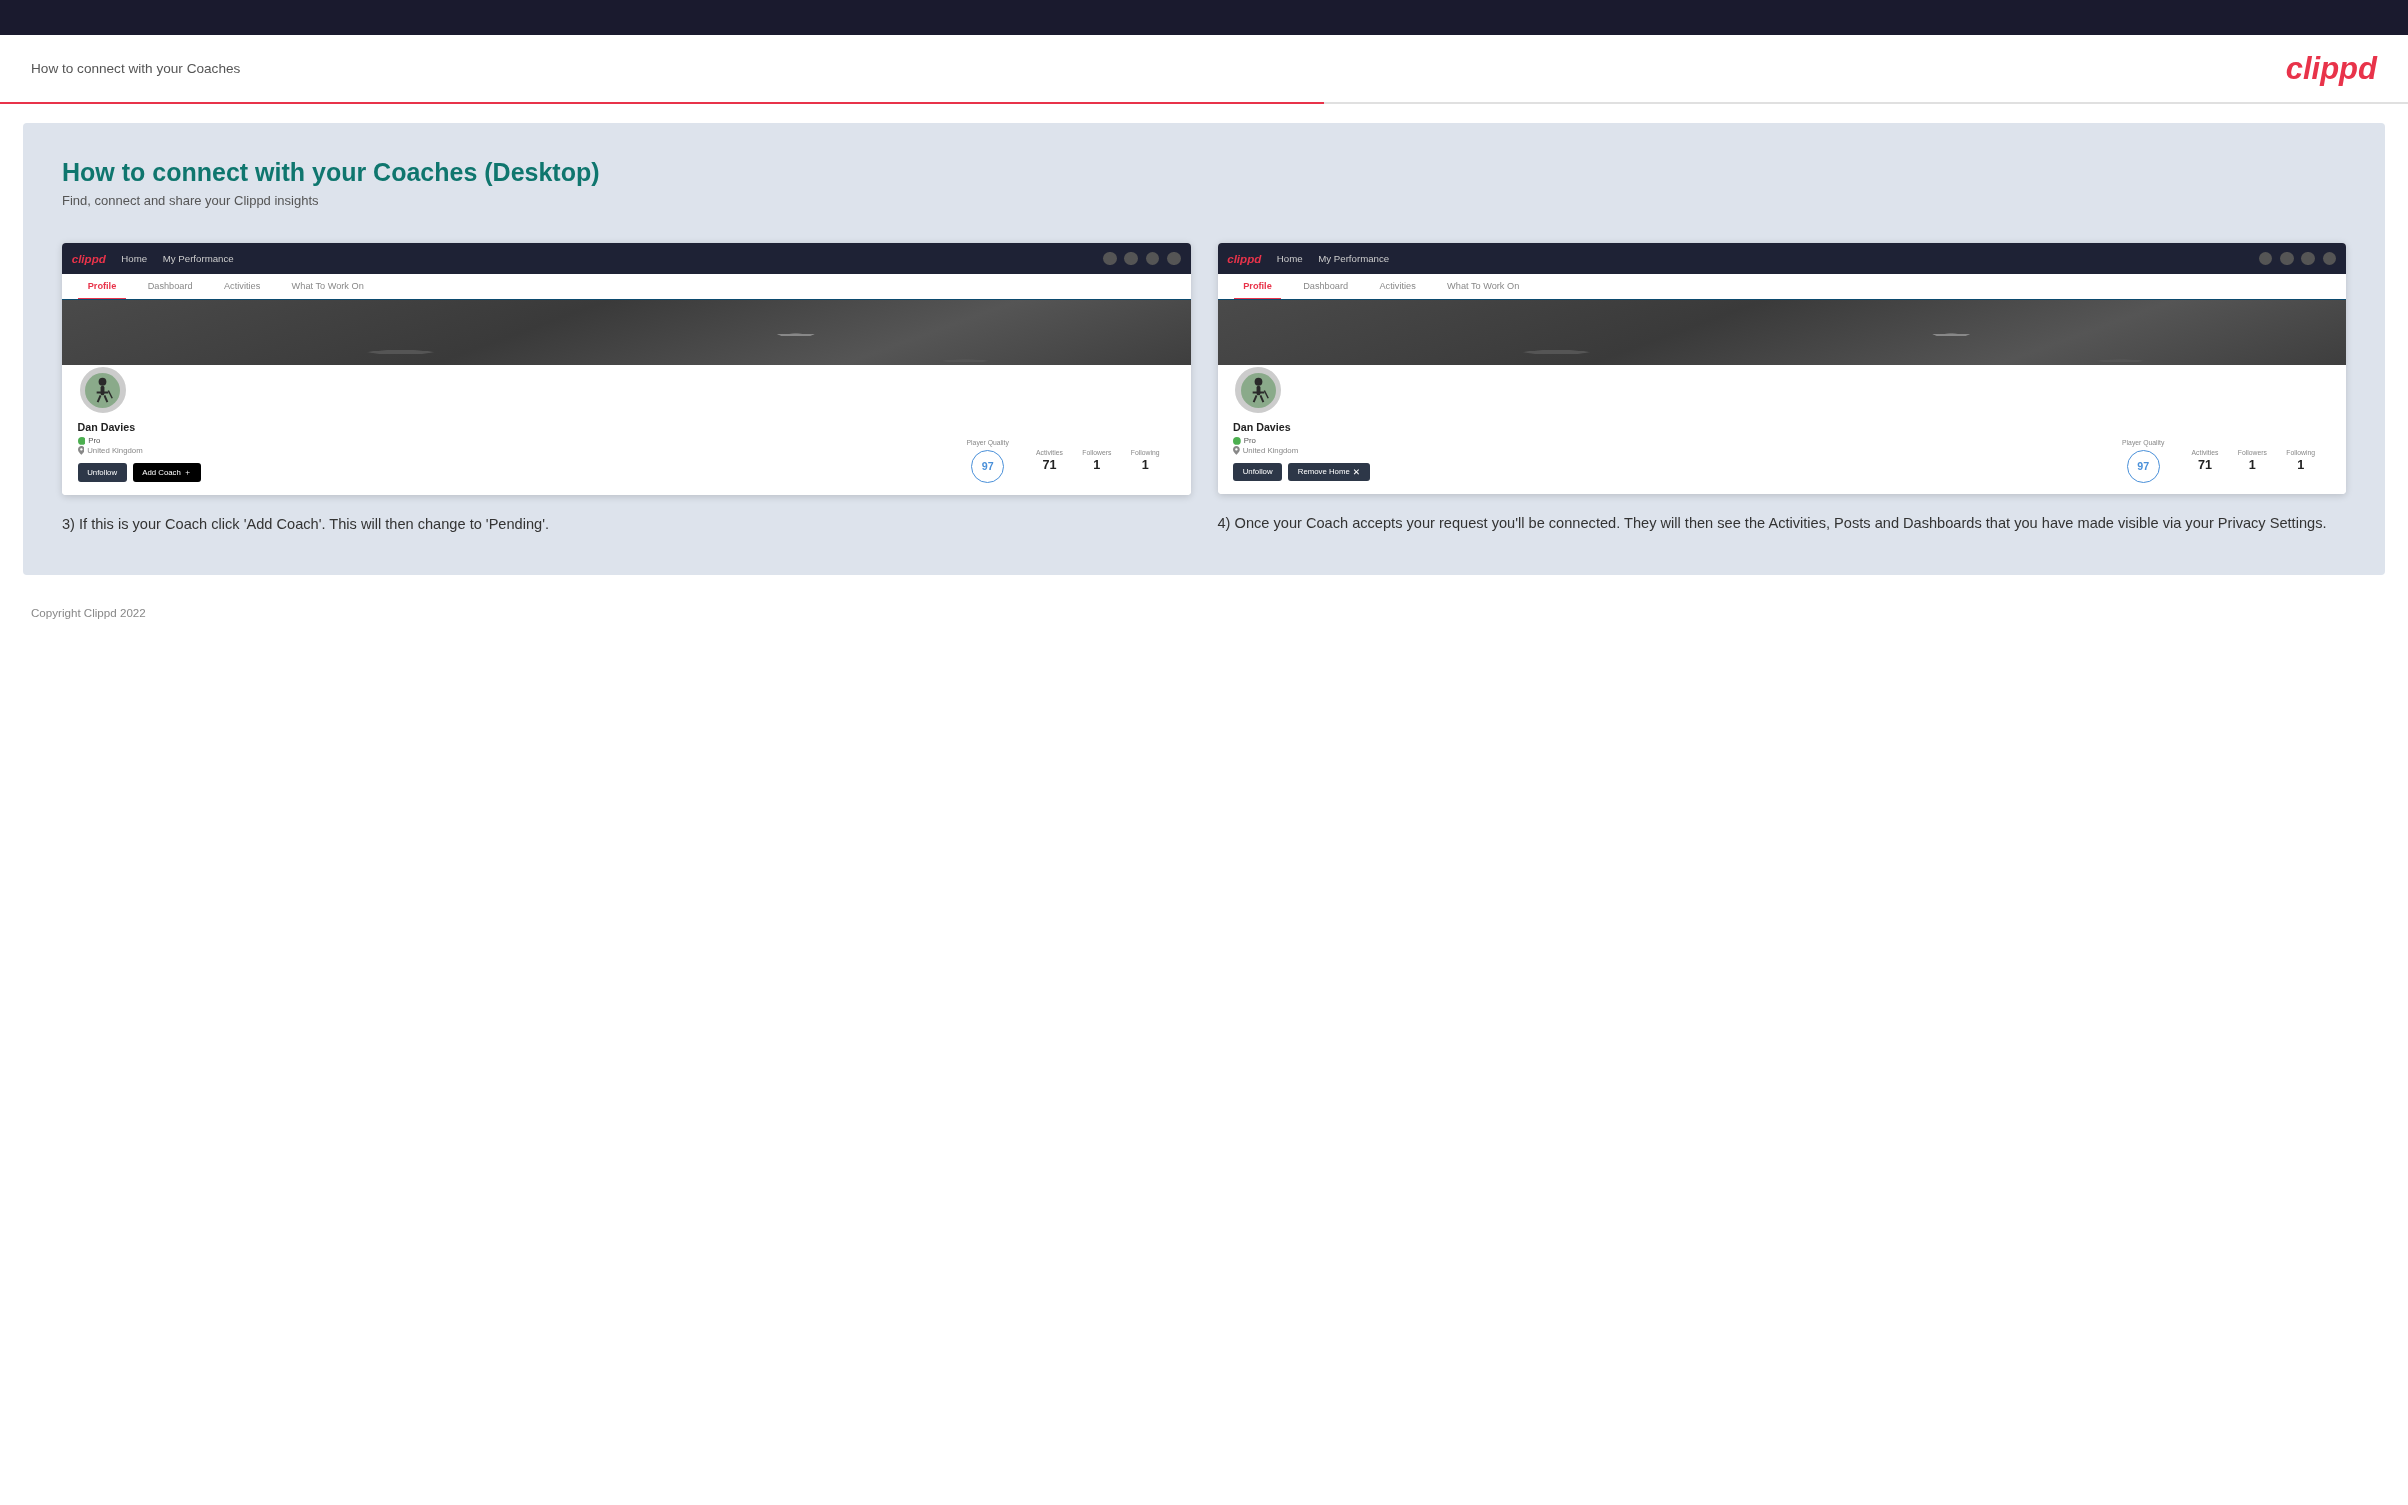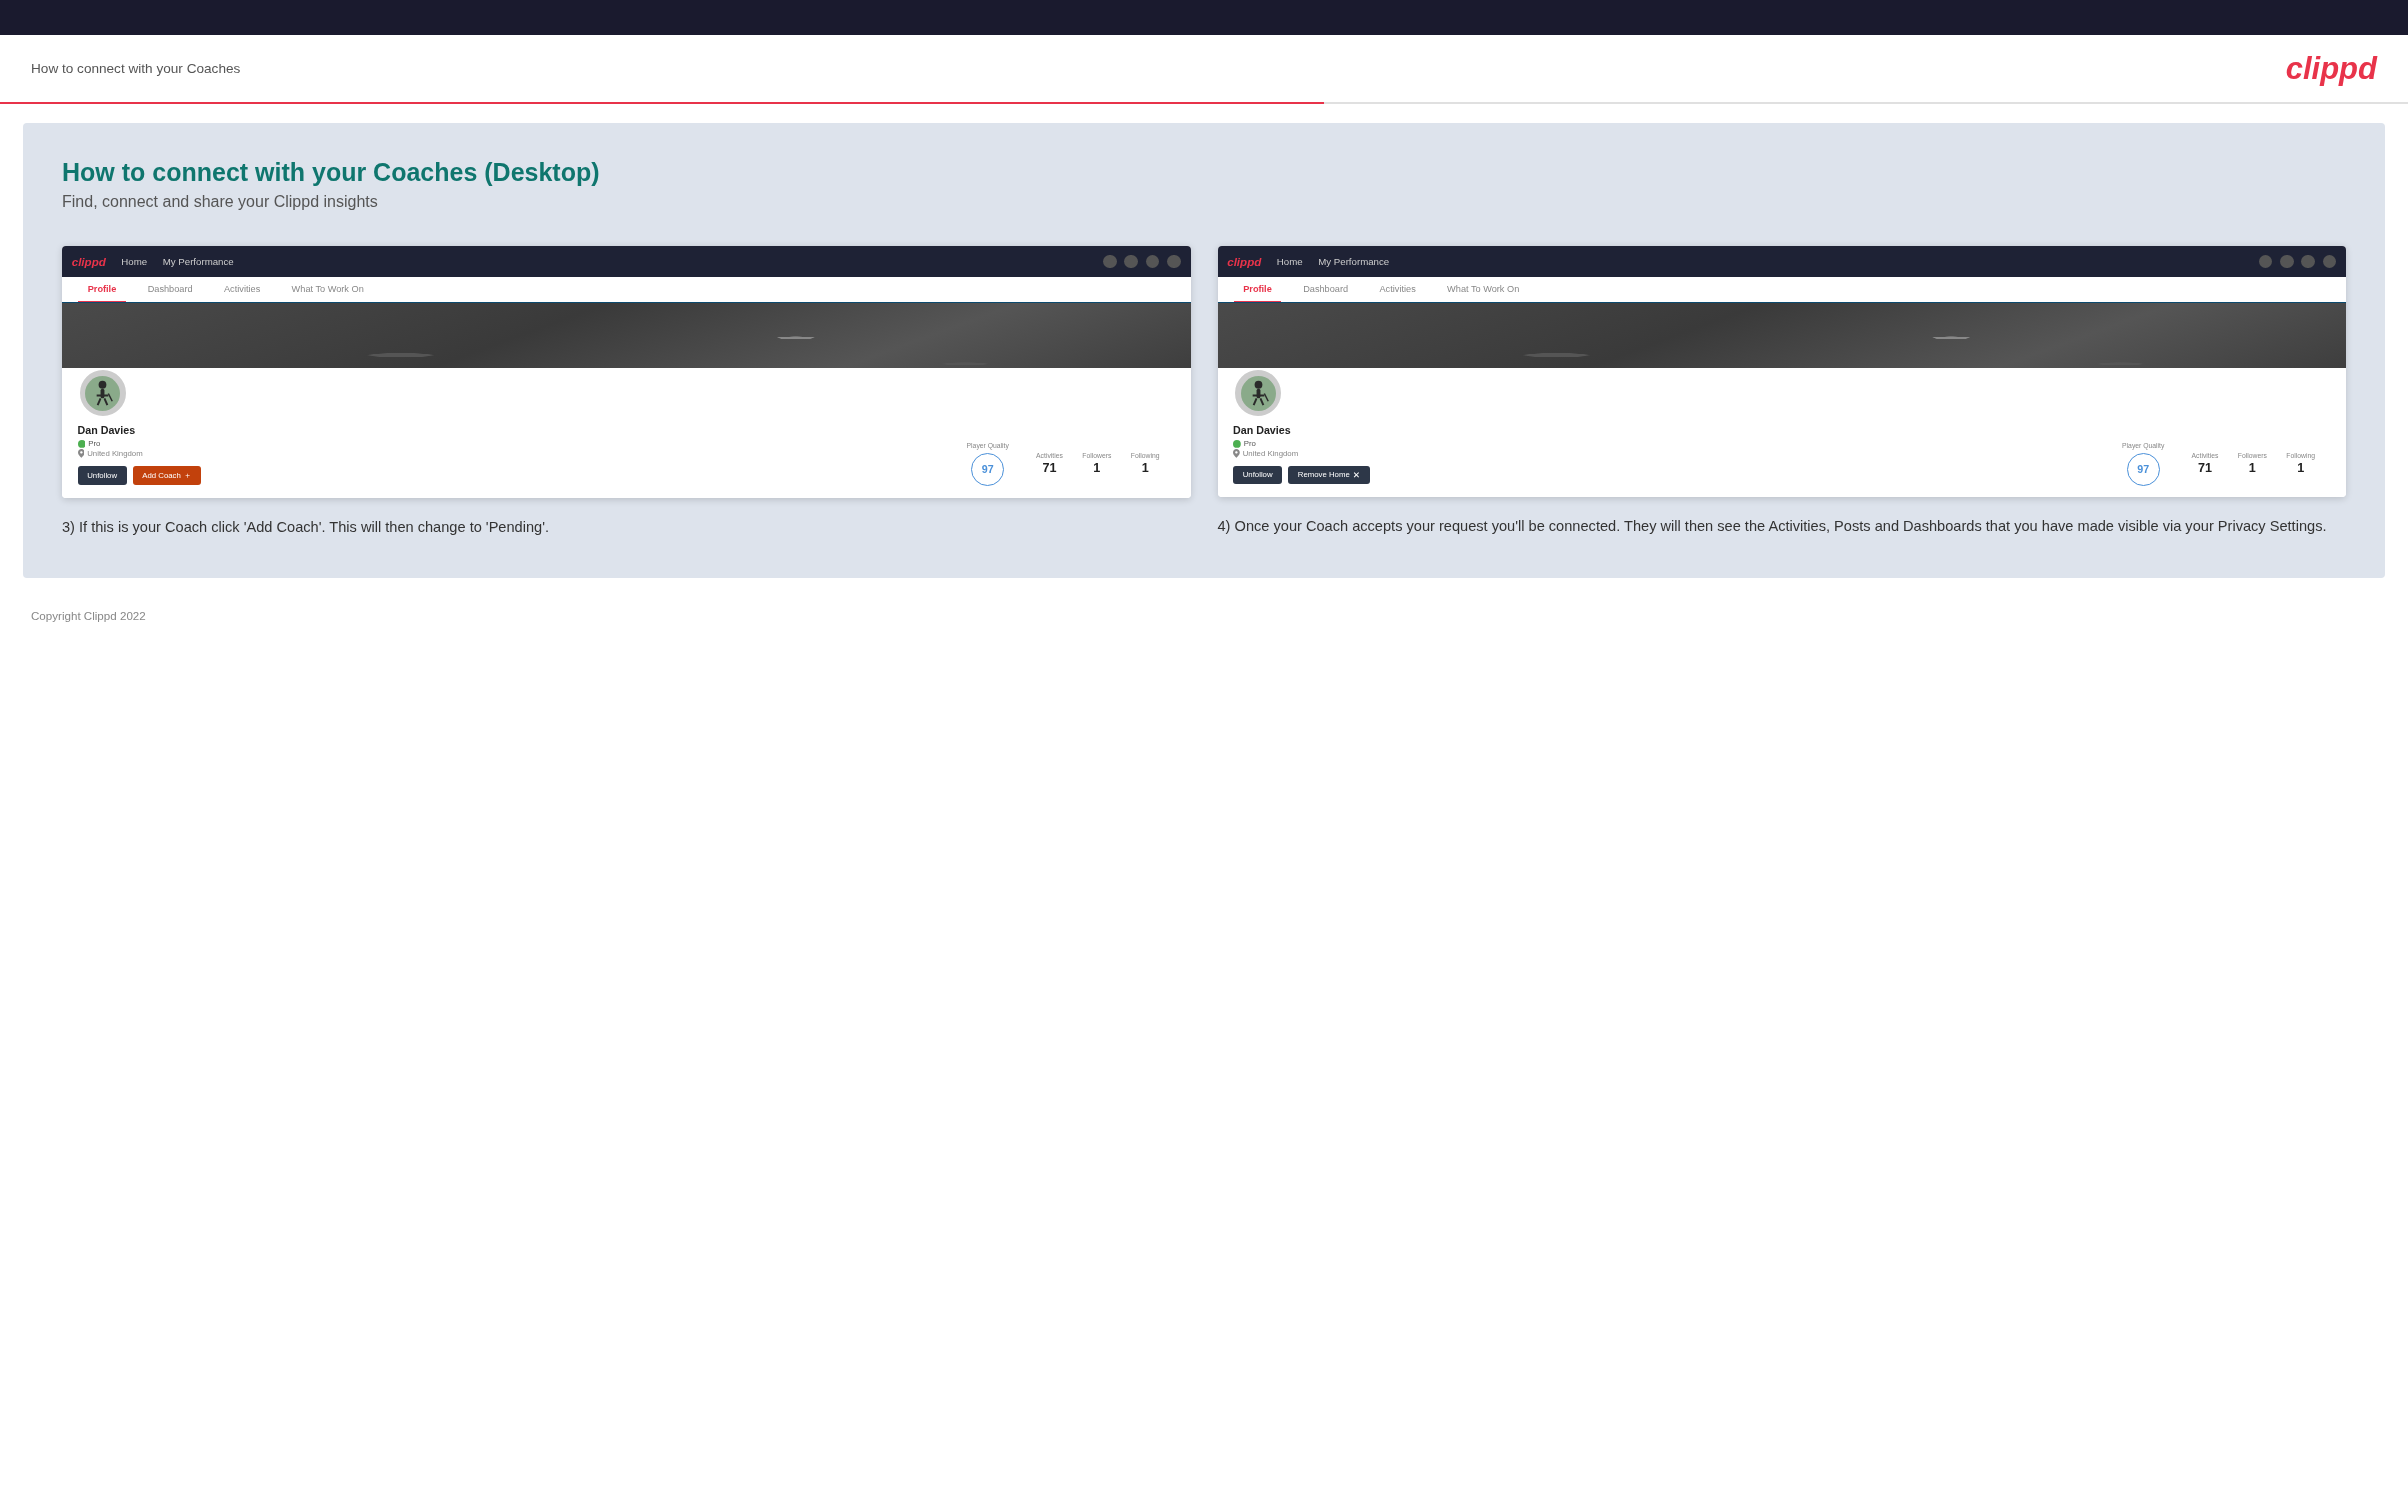--- a/index.html
+++ b/index.html
@@ -42,21 +42,21 @@
       padding: 35px 39px 39px 39px;
     }
 
     .page-heading {
       font-size: 25px;
       font-weight: 700;
       color: #0f766e;
       margin-bottom: 5.8px;
     }
     .page-subheading {
-      font-size: 16px;
+      font-size: 13px;
       color: #555;
       margin-bottom: 35px;
     }
 
     
     .screenshots-row {
       display: flex;
       gap: 27px;
       margin-bottom: 0;
     }
@@ -268,21 +268,21 @@
       padding: 3.9px 9.7px;
       border-radius: 2.9px;
       border: none;
       cursor: pointer;
     }
     .mock-btn-dark {
       background: #2d3748;
       color: #fff;
     }
     .mock-btn-outline {
-      background: #c2410c;
+      background: #000000;
       color: #fff;
       display: flex;
       align-items: center;
       gap: 2.9px;
     }
     .mock-btn-remove {
       background: #2d3748;
       color: #fff;
       display: flex;
       align-items: center;

